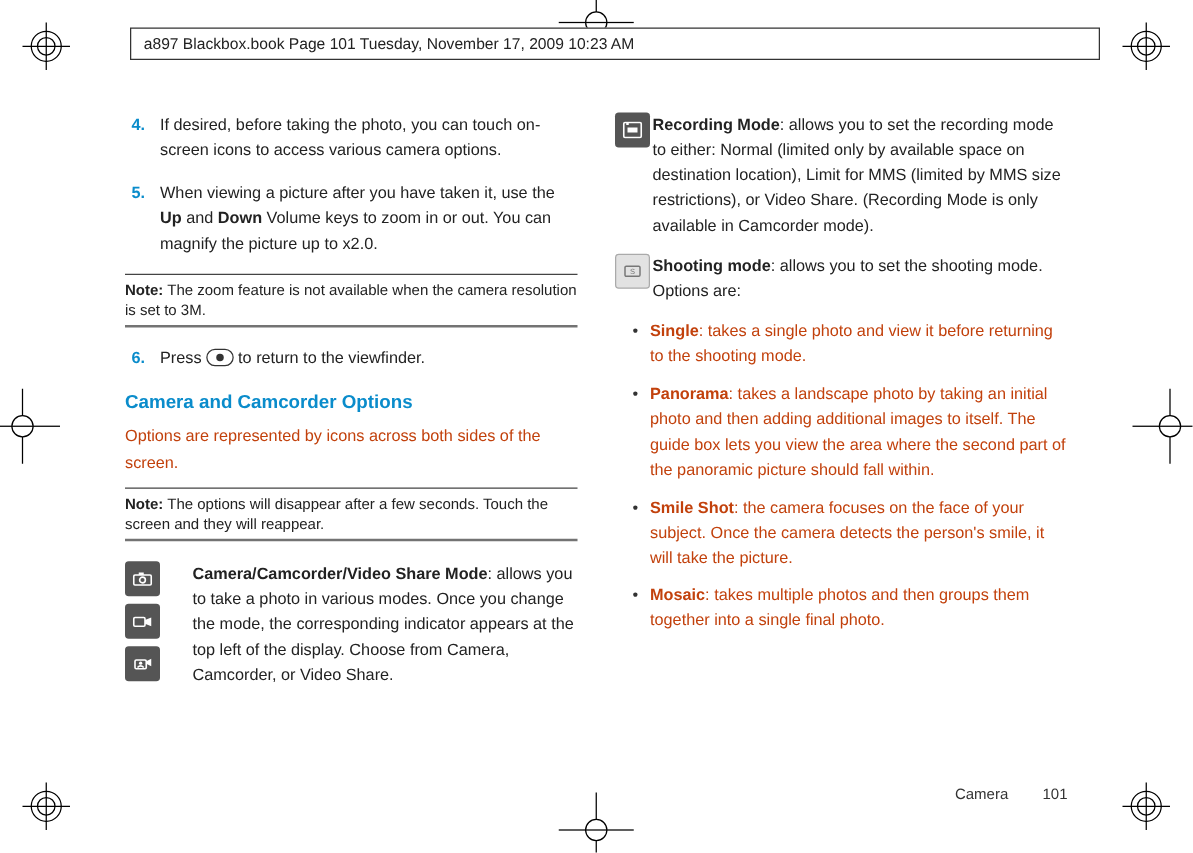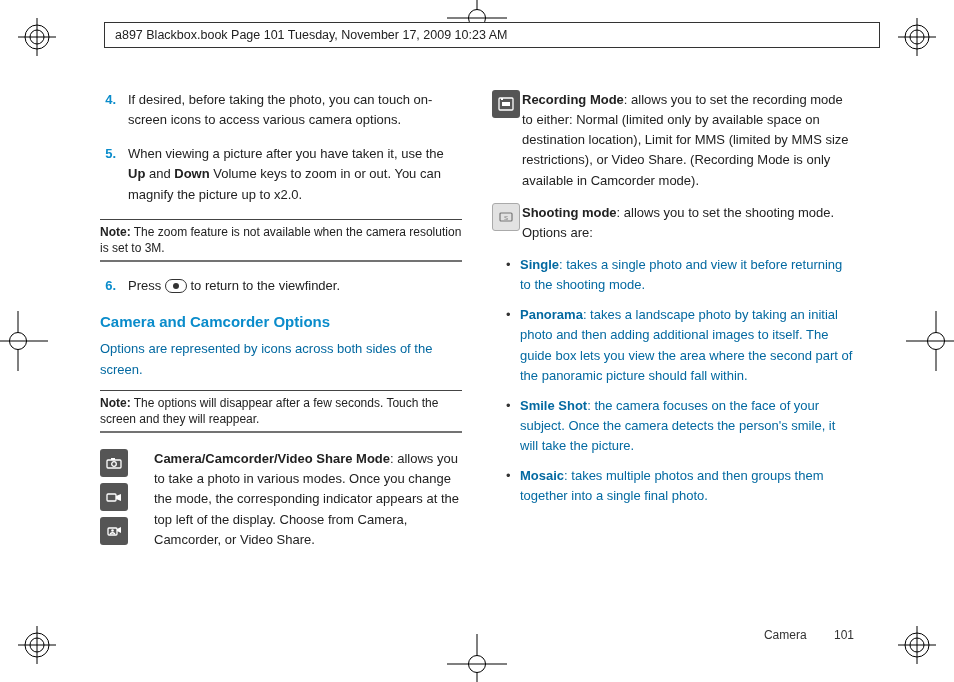--- a/index.html
+++ b/index.html
@@ -67,21 +67,21 @@
   .page {
     position:absolute;
     top:90px; left:100px; right:100px; bottom:70px;
     display:flex;
     gap:30px;
   }
   .col {
     flex:1;
     line-height:1.55;
   }
-  .col p, .col li { color:#0369a1; }
+  .col p, .col li { color:#c2410c; }
 
   .num-item {
     display:flex;
     gap:12px;
     margin-bottom:14px;
   }
   .num-item .num {
     color:#0a8ccb;
     font-weight:bold;
     min-width:16px;

